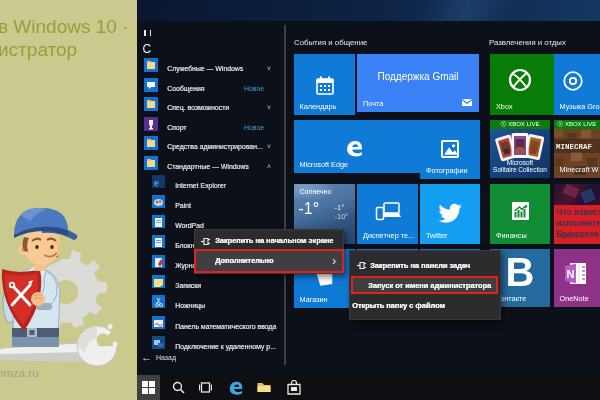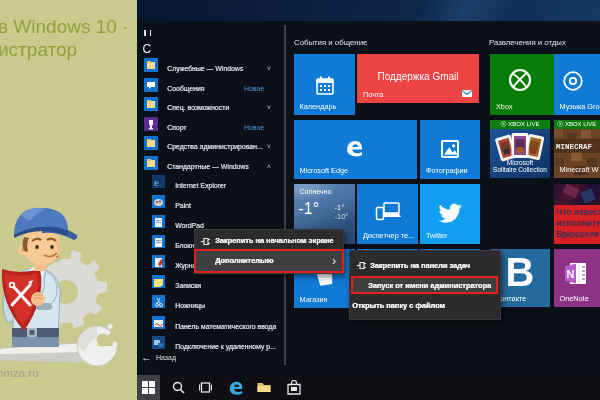--- a/index.html
+++ b/index.html
@@ -237,30 +237,30 @@
           <rect x="9" y="9" width="2" height="2"></rect>
           <rect x="13" y="9" width="2" height="2"></rect>
           <rect x="5" y="13" width="2" height="2"></rect>
           <rect x="9" y="13" width="2" height="2"></rect>
           <rect x="13" y="13" width="2" height="2"></rect>
         </g>
       </svg>
     <div class="tlabel">Календарь</div>
   </div>
 
-  <div class="tile" style="left:357px;top:54px;width:122px;height:49px;background:#ef4444;">
+  <div class="tile" style="left:357px;top:54px;width:122px;height:58px;background:#3b82f6;">
     <div class="abs" style="left:0;top:17px;width:122px;text-align:center;font-size:10px;color:#fff;">Поддержка Gmail</div>
     <div class="tlabel">Почта</div>
     <svg class="abs" style="right:7px;bottom:6px;" width="10" height="7.5" viewBox="0 0 11 8">
         <rect x="0" y="0" width="11" height="8" fill="#fff"></rect>
         <path d="M0 0.5 L5.5 4.5 L11 0.5" stroke="#0f7bd7" stroke-width="1.2" fill="none"></path>
       </svg>
   </div>
 
-  <div class="tile" style="left:293.5px;top:119.5px;width:123px;height:59px;background:#0f7bd7;">
+  <div class="tile" style="left:293.5px;top:119.5px;width:123px;height:53px;background:#0f7bd7;padding-left:36px;">
     <svg class="abs" style="left:51.5px;top:19px;" width="19" height="19" viewBox="0 0 36 36">
         <path d="M4 20 C4 10 11 4 19 4 c8 0 13 5 13 12 l0 4 L14 20 c0 4 4 7 9 7 4 0 7 -1 9 -3 l0 6 c-2 2 -6 3 -10 3 C11 33 4 28 4 20 Z M14 15 l11 0 c0 -3 -2 -5 -5 -5 -3 0 -6 2 -6 5 Z" fill="#fff"></path>
       </svg>
     <div class="tlabel">Microsoft Edge</div>
   </div>
 
   <div class="tile" style="left:420px;top:119.5px;width:59.5px;height:59.5px;background:#0f7bd7;">
     <svg class="abs" style="left:21px;top:20px;" width="18" height="18" viewBox="0 0 20 20">
         <rect x="0" y="0" width="20" height="20" rx="2" fill="#fff"></rect>
         <rect x="2.2" y="2.2" width="15.6" height="15.6" fill="#0f7bd7"></rect>
@@ -369,20 +369,34 @@
         <rect x="17" y="23" width="11" height="9" fill="#8a5c34"></rect>
         <rect x="1" y="29" width="9" height="8" fill="#5a3a22"></rect>
         <rect x="33" y="29" width="10" height="9" fill="#553820"></rect>
         <rect x="20" y="37" width="12" height="9" fill="#4e3018"></rect>
       <rect x="0" y="10" width="46.5" height="14" fill="#3a2414" opacity="0.55"></rect>
       <text x="2" y="20" font-size="7.5" fill="#f2f2f2" font-family="Liberation Mono" font-weight="bold">MINECRAF</text>
     </svg>
     <div class="tlabel">Minecraft W</div>
   </div>
 
+  <div class="tile" style="left:490px;top:184px;width:60px;height:59.5px;background:#0f8c34;">
+    <svg class="abs" style="left:22px;top:18px;" width="17" height="18" viewBox="0 0 17 18">
+        <rect x="0" y="0" width="17" height="18" rx="1" fill="#fff"></rect>
+        <g fill="#0f8c34">
+          <rect x="2.5" y="10" width="2" height="5.5"></rect>
+          <rect x="5.5" y="8" width="2" height="7.5"></rect>
+          <rect x="8.5" y="9.5" width="2" height="6"></rect>
+          <rect x="11.5" y="7" width="2" height="8.5"></rect>
+        </g>
+        <path d="M2.5 9 l5 -4 2.5 2.5 4 -4" stroke="#0f8c34" stroke-width="1.4" fill="none"></path>
+        <path d="M14.5 2.5 l0.5 3.5 -3.5 -0.7 Z" fill="#0f8c34"></path>
+      </svg>
+    <div class="tlabel">Финансы</div>
+  </div>
 
   <div class="tile" style="left:553.5px;top:184px;width:46.5px;height:59.5px;background:#d62023;overflow:hidden;">
     <div class="abs" style="left:0;top:0;width:100%;height:21px;background:linear-gradient(120deg,#2a1030 0%,#4a1430 40%,#1a1035 70%,#3a0f28 100%);"></div>
     <div class="abs" style="left:10px;top:2px;width:14px;height:10px;background:#6e2545;transform:rotate(25deg);"></div>
     <div class="abs" style="left:28px;top:6px;width:12px;height:12px;background:#27406e;transform:rotate(-20deg);opacity:0.8;"></div>
     <div class="abs" style="left:3px;top:23px;font-size:8.5px;color:#3b3055;line-height:11px;white-space:nowrap;font-weight:bold;">Что извест<br>исполните<br>Брюсселе</div>
     <div class="tlabel" style="color:#5a2d4a;opacity:0.8;">Блокнот</div>
   </div>
 
   <div class="tile" style="left:490px;top:248.5px;width:60px;height:58.5px;background:#256a9e;">

